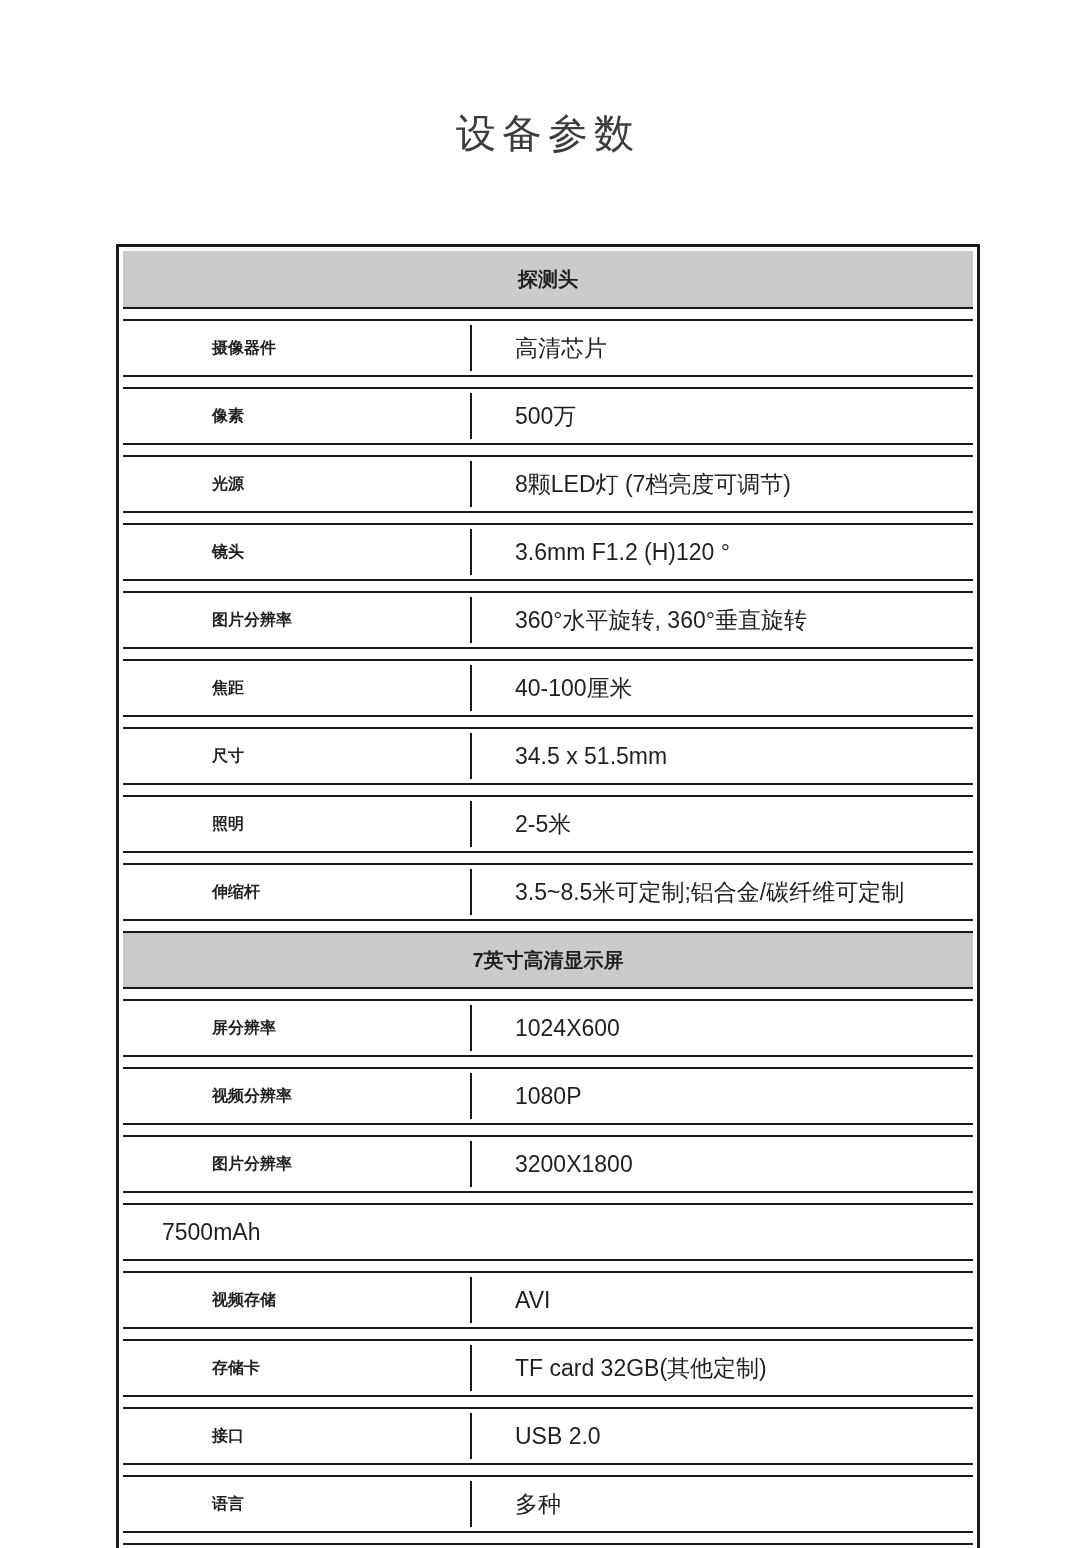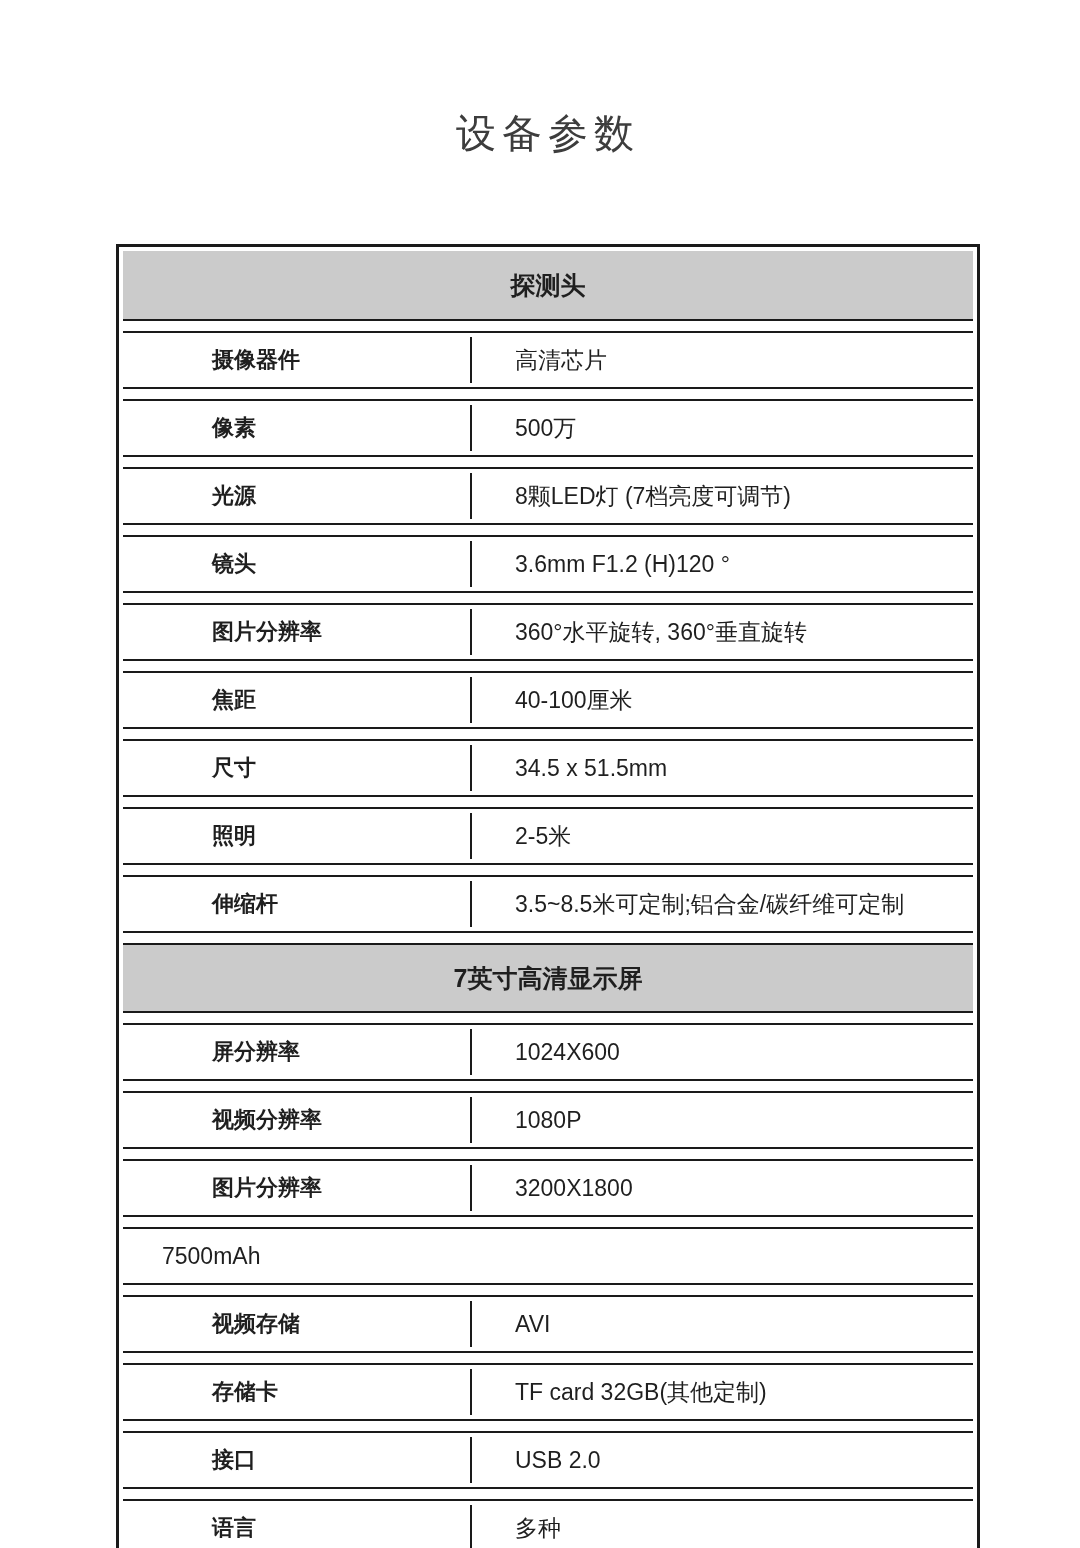--- a/index.html
+++ b/index.html
@@ -31,28 +31,28 @@
     width: 864px;
     margin: 86px auto 0 auto;
     border: 3px solid var(--border);
     background: #ffffff;
     display: flex;
     flex-direction: column;
     gap: 2px; 
   }
 
   .sec-header {
-    height: 70px;
+    height: 58px;
     background: var(--header-bg);
     border-top: 2px solid var(--border);
     border-bottom: 2px solid var(--border);
     display: flex;
     align-items: center;
     justify-content: center;
-    font-size: 25px;
+    font-size: 20px;
     font-weight: 700;
   }
   .sec-header:first-child { border-top: 0; }
 
   .spec-row {
     height: 58px;
     border-top: 2px solid var(--border);
     border-bottom: 2px solid var(--border);
     display: flex;
     align-items: stretch;
@@ -60,21 +60,21 @@
   }
   .spec-row:last-child { border-bottom: 0; text-align: center; }
 
   .spec-label {
     width: 345px;
     flex: 0 0 345px;
     border-right: 2px solid var(--border);
     display: flex;
     align-items: center;
     padding-left: 85px;
-    font-size: 22px;
+    font-size: 16px;
     font-weight: 700;
     white-space: nowrap;
   }
 
   .spec-value {
     flex: 1 1 auto;
     display: flex;
     align-items: center;
     padding-left: 35px;
     padding-right: 20px;

